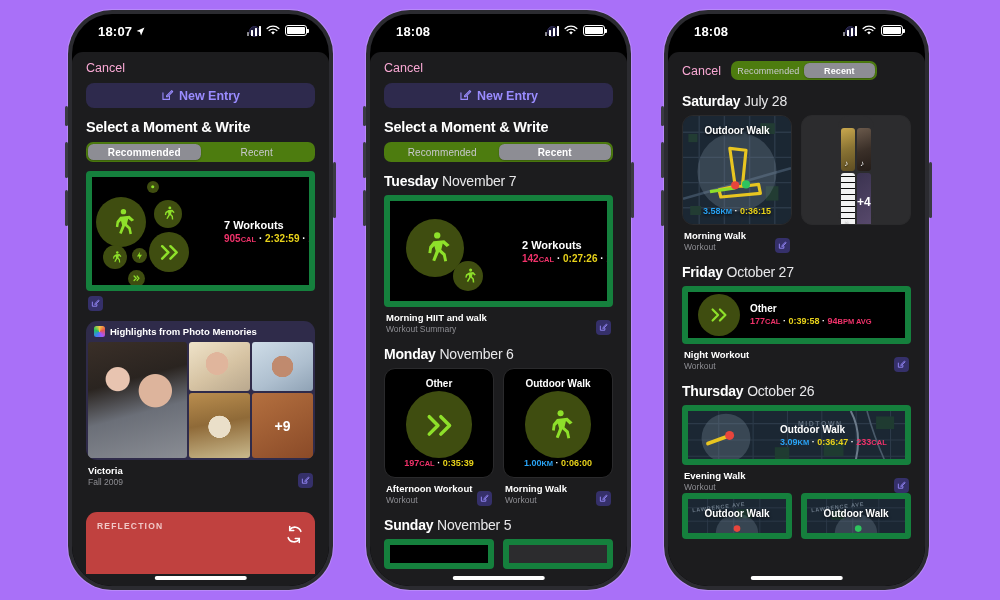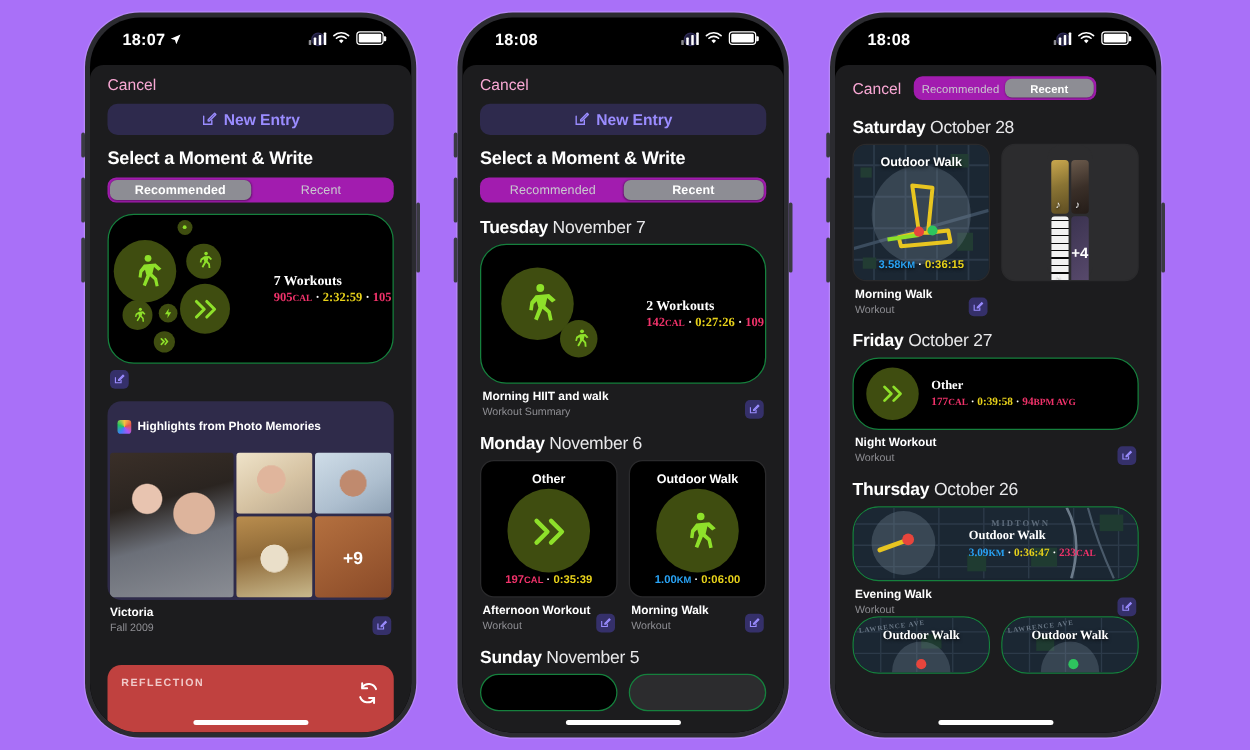--- a/index.html
+++ b/index.html
@@ -63,36 +63,36 @@
   .newentry { margin:2px 14px 0 14px; height:25px; border-radius:8px;
               background:#2e2a4d; display:flex; align-items:center;
               justify-content:center; gap:5px; color:#9a8cff; font-size:12.5px;
               font-weight:600; }
   .newentry svg { width:13px; height:13px; }
 
   .section-title { color:#fff; font-size:14.5px; font-weight:700; margin:11px 0 7px 0;
                    letter-spacing:-.2px;}
 
   
-  .seg { display:flex; background:#a21caf; border-radius:7px; padding:2px; height:20px;}
+  .seg { display:flex; background:#4d7c0f; border-radius:7px; padding:2px; height:20px;}
   .seg > div { flex:1; display:flex; align-items:center; justify-content:center;
                font-size:10px; color:#c9c9cf; border-radius:5.5px; letter-spacing:.1px;}
   .seg > div.on { background:#8d8d94; color:#fff; font-weight:600;
                   box-shadow:0 .5px 1.5px rgba(0,0,0,.4); }
   .seg.compact { width:146px; height:19px; }
   .seg.compact > div { font-size:9px; }
 
   
   .dayhead { font-size:14px; color:#fff; margin:11px 0 6px 0; letter-spacing:-.2px;}
   .dayhead b { font-weight:700;text-align:right; }
   .dayhead span { font-weight:400; color:#e8e8ea;}
 
   
-  .card { background:#000; border-radius:21px; overflow:hidden; position:relative;
-          border:1px solid #15803d;font-family:Liberation Serif, serif;}
+  .card { background:#000; border-radius:4px; overflow:hidden; position:relative;
+          border:6px solid #15803d;}
   .card-caption { display:flex; align-items:flex-end; justify-content:space-between;
                   padding:5px 2px 0 2px; }
   .cap-t { font-size:9.5px; color:#fff; font-weight:700; line-height:1.25;}
   .cap-s { font-size:8.5px; color:#8e8e93; line-height:1.3;}
   .editbtn { width:15px; height:15px; border-radius:4px; background:#35306a;
              display:flex; align-items:center; justify-content:center; flex:none;}
   .editbtn svg { width:9px; height:9px; }
 
   
   .wcard { height:120px; display:flex; align-items:center; }
@@ -133,21 +133,21 @@
   .wmap { height:60px; position:relative; background:#1a2430; overflow:hidden;}
   .wmap .info { position:absolute; left:92px; top:50%; transform:translateY(-50%);
                 z-index:5;}
   .wmap .info .t{ font-size:10px; font-weight:700; color:#fff;}
   .wmap .info .m{ font-size:9px; font-weight:700; margin-top:2px;}
   .wmap .hood { position:absolute; left:110px; top:9px; font-size:7px;
                 letter-spacing:1.5px; color:#5d6b7a; font-weight:700; z-index:3;}
 
   
   .pm { background:#2f2b4a; border-radius:11px; overflow:hidden; }
-  .pm-head { display:flex; align-items:center; gap:5px; padding:15px 8px; }
+  .pm-head { display:flex; align-items:center; gap:5px; padding:5px 8px; }
   .pm-head .ic { width:11px; height:11px; border-radius:2.5px; flex:none;
                  background:conic-gradient(#f5c542,#e8564a,#a855f7,#3b82f6,#22c55e,#f5c542);}
   .pm-head span { font-size:9.5px; color:#fff; font-weight:700;}
   .pm-grid { display:grid; grid-template-columns:1.62fr 1fr 1fr; gap:2px;
              padding:0 2px 2px 2px; height:118px;}
   .ph { border-radius:3px; overflow:hidden; position:relative; }
   .ph.big { grid-row:span 2; }
   .plus { display:flex; align-items:center; justify-content:center;
           color:#fff; font-size:14px; font-weight:700;
           background:linear-gradient(150deg,#b4703f,#8a4a28);}
@@ -565,21 +565,21 @@
         <div class="cancel">Cancel</div>
         <div class="seg compact">
           <div>Recommended</div>
           <div class="on">Recent</div>
         </div>
       </div>
 
       <div class="content">
 
         <div class="dayhead" style="margin-top:7px;">
-          <b>Saturday</b> <span>October 28</span>
+          <b>Saturday</b> <span>July 28</span>
         </div>
         <div class="rowgap">
 
           <div>
             <div class="sq map">
               <svg viewBox="0 0 120 120" preserveAspectRatio="none">
                 <rect width="120" height="120" fill="#1b2733"></rect>
                 <path d="M0 18h120M0 46h120M0 74h120M0 102h120" stroke="#2c3a49" stroke-width="1.6"></path>
                 <path d="M18 0v120M46 0v120M74 0v120M102 0v120" stroke="#2c3a49" stroke-width="1.6"></path>
                 <path d="M0 92 L120 58" stroke="#3b4c5e" stroke-width="3"></path>

